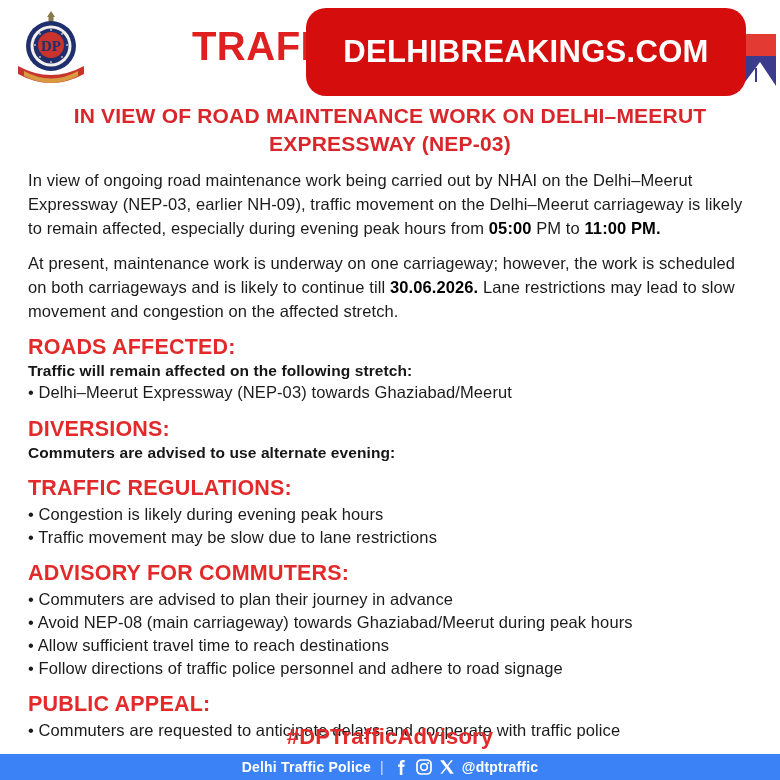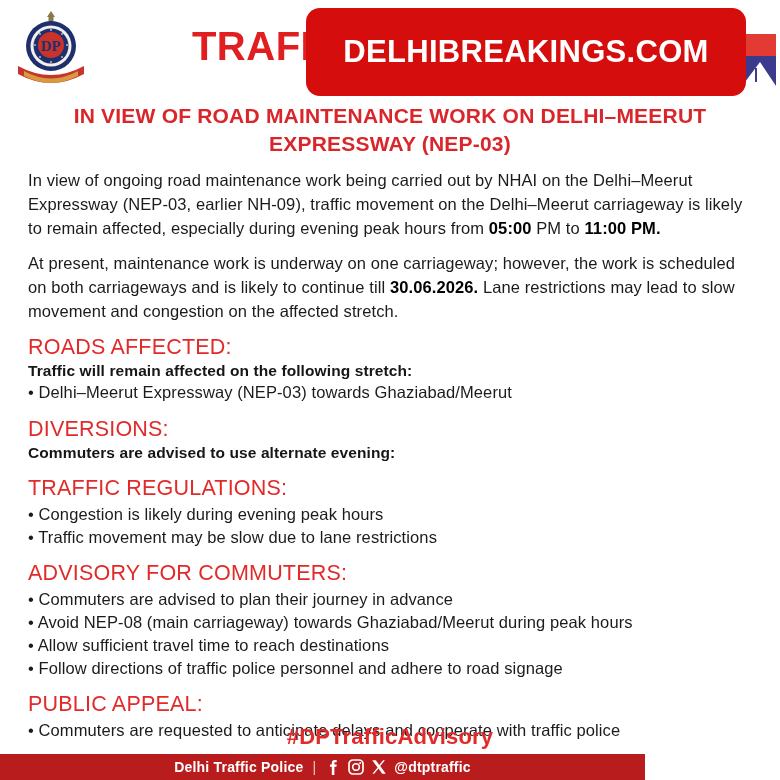--- a/index.html
+++ b/index.html
@@ -55,21 +55,21 @@
   }
 
   
   .watermark {
     position: absolute;
     left: 306px;
     top: 8px;
     width: 440px;
     height: 88px;
     background: #d60d0d;
-    border-radius: 14px;
+    border-radius: 20px;
     display: flex;
     align-items: center;
     justify-content: center;
     z-index: 50;
   }
   .watermark-text {
     color: #ffffff;
     font-size: 31px;
     font-weight: bold;
     letter-spacing: 0.3px;
@@ -101,21 +101,21 @@
     margin-bottom: 11px;
     letter-spacing: 0.1px;
   }
   .para b { font-weight: bold; color: #000; }
 
   .section { margin-top: 4px; }
 
   .sec-head {
     color: #e22a2a;
     font-size: 21.5px;
-    font-weight: normal;
+    font-weight: bold;
     letter-spacing: 0.2px;
     margin-bottom: 2px;
   }
 
   .sec-sub {
     font-size: 15.5px;
     font-weight: bold;
     color: #161616;
     margin-bottom: 1px;
     letter-spacing: 0.1px;
@@ -140,23 +140,23 @@
     color: #e22a2a;
     font-size: 22px;
     font-weight: bold;
     letter-spacing: 0.2px;
   }
 
   .footer-bar {
     position: absolute;
     left: 0;
     bottom: 0;
-    width: 645px;
+    width: 780px;
     height: 26px;
-    background: #b91c1c;
+    background: #3b82f6;
     display: flex;
     align-items: center;
     justify-content: center;
     gap: 7px;
     color: #ffffff;
     font-size: 14px;
     font-weight: bold;
     letter-spacing: 0.2px;
   }
 

